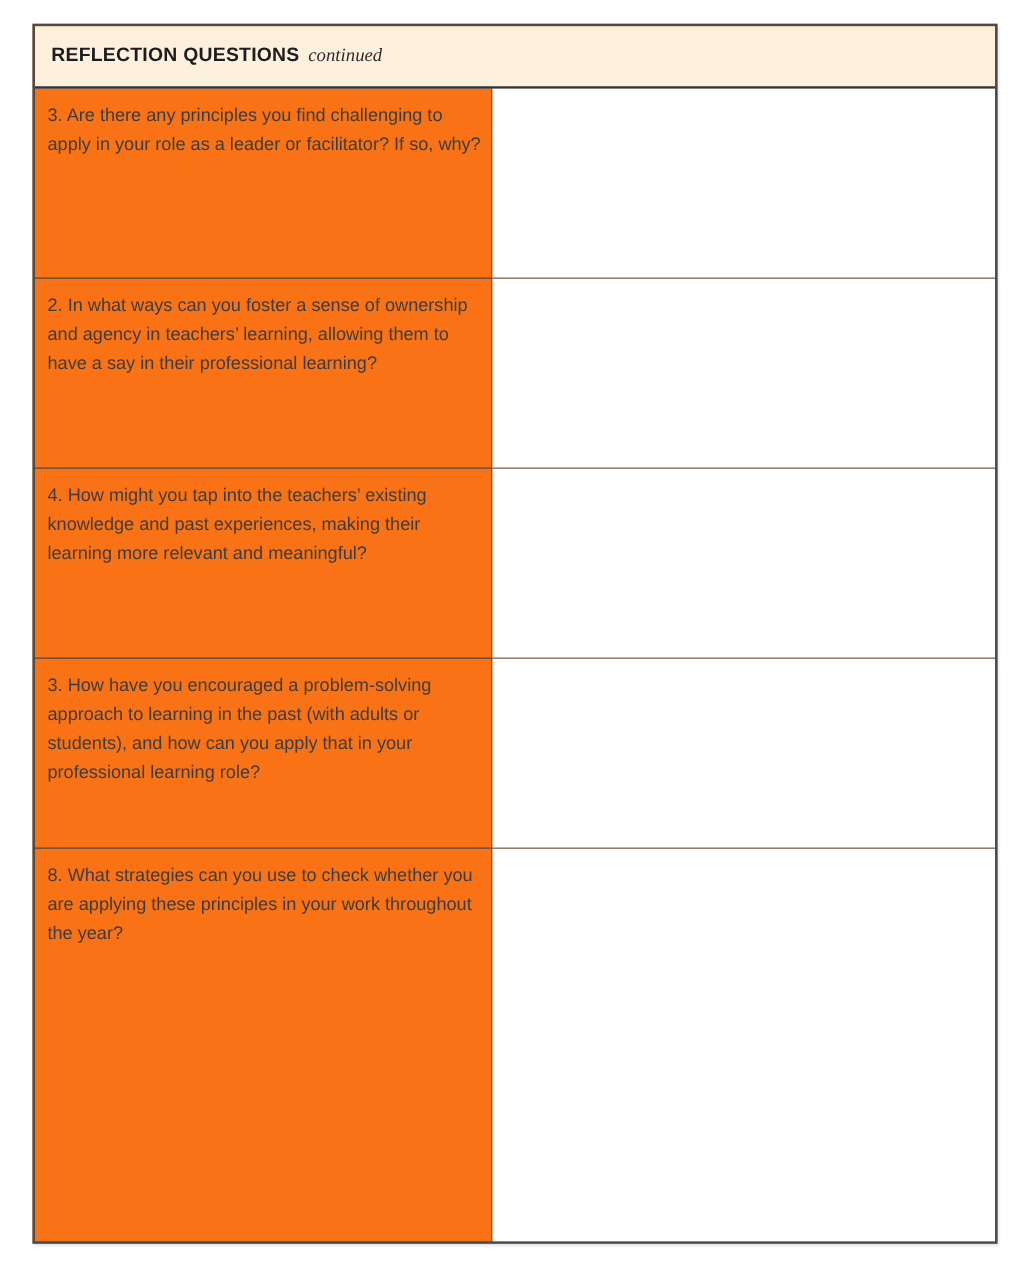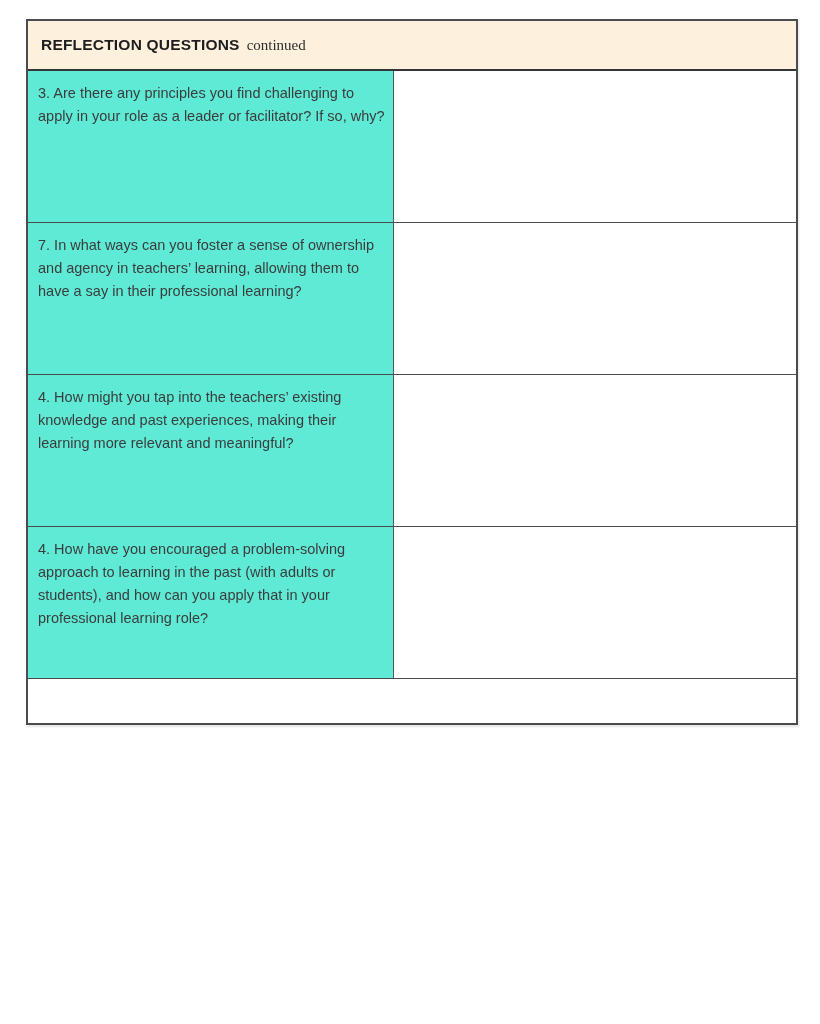--- a/index.html
+++ b/index.html
@@ -13,46 +13,47 @@
     height: 1024px;
     background: #ffffff;
     font-family: "Liberation Sans", sans-serif;
     overflow: hidden;
   }
   .rq-table {
     position: absolute;
     left: 26px;
     top: 19px;
     width: 772px;
-    height: 706px;
+    height: 976px;
     box-sizing: border-box;
     border: 2px solid #4b4c4e;
     display: flex;
     flex-direction: column;
-    background: #5eead4;
+    background: #f97316;
     box-shadow: 1px 2px 2px rgba(0,0,0,0.10);
   }
   .rq-header {
     box-sizing: border-box;
     height: 50px;
     flex: 0 0 50px;
     background: #fdf0dc;
     border-bottom: 2px solid #333436;
     display: flex;
     align-items: center;
     padding-left: 13px;
   }
   .rq-header .title {
     font-weight: bold;
     font-size: 15.5px;
     letter-spacing: 0.2px;
     color: #1d1d1f;
   }
   .rq-header .subtitle {
     font-family: "Liberation Serif", serif;
+    font-style: italic;
     font-size: 15px;
     color: #2c2c2e;
     margin-left: 7px;
   }
   .rq-row {
     display: flex;
     box-sizing: border-box;
     border-bottom: 1.5px solid #4a4b4d;
     flex: 0 0 152px;
   }
@@ -91,38 +92,41 @@
 
     <div class="rq-row">
       <div class="q-cell">
         <p>3. Are there any principles you find challenging to apply in your role as a leader or facilitator? If so, why?</p>
       </div>
       <div class="a-cell"></div>
     </div>
 
     <div class="rq-row">
       <div class="q-cell">
-        <p>7. In what ways can you foster a sense of ownership and agency in teachers’ learning, allowing them to have a say in their professional learning?</p>
+        <p>2. In what ways can you foster a sense of ownership and agency in teachers’ learning, allowing them to have a say in their professional learning?</p>
       </div>
       <div class="a-cell"></div>
     </div>
 
     <div class="rq-row">
       <div class="q-cell">
         <p>4. How might you tap into the teachers’ existing knowledge and past experiences, making their learning more relevant and meaningful?</p>
       </div>
       <div class="a-cell"></div>
     </div>
 
 
     <div class="rq-row">
       <div class="q-cell">
-        <p>4. How have you encouraged a problem-solving approach to learning in the past (with adults or students), and how can you apply that in your professional learning role?</p>
+        <p>3. How have you encouraged a problem-solving approach to learning in the past (with adults or students), and how can you apply that in your professional learning role?</p>
       </div>
       <div class="a-cell"></div>
     </div>
 
     <div class="rq-row">
+      <div class="q-cell">
+        <p>8. What strategies can you use to check whether you are applying these principles in your work throughout the year?</p>
+      </div>
       <div class="a-cell"></div>
     </div>
 
   </div>
 </div>
 
 </body></html>

